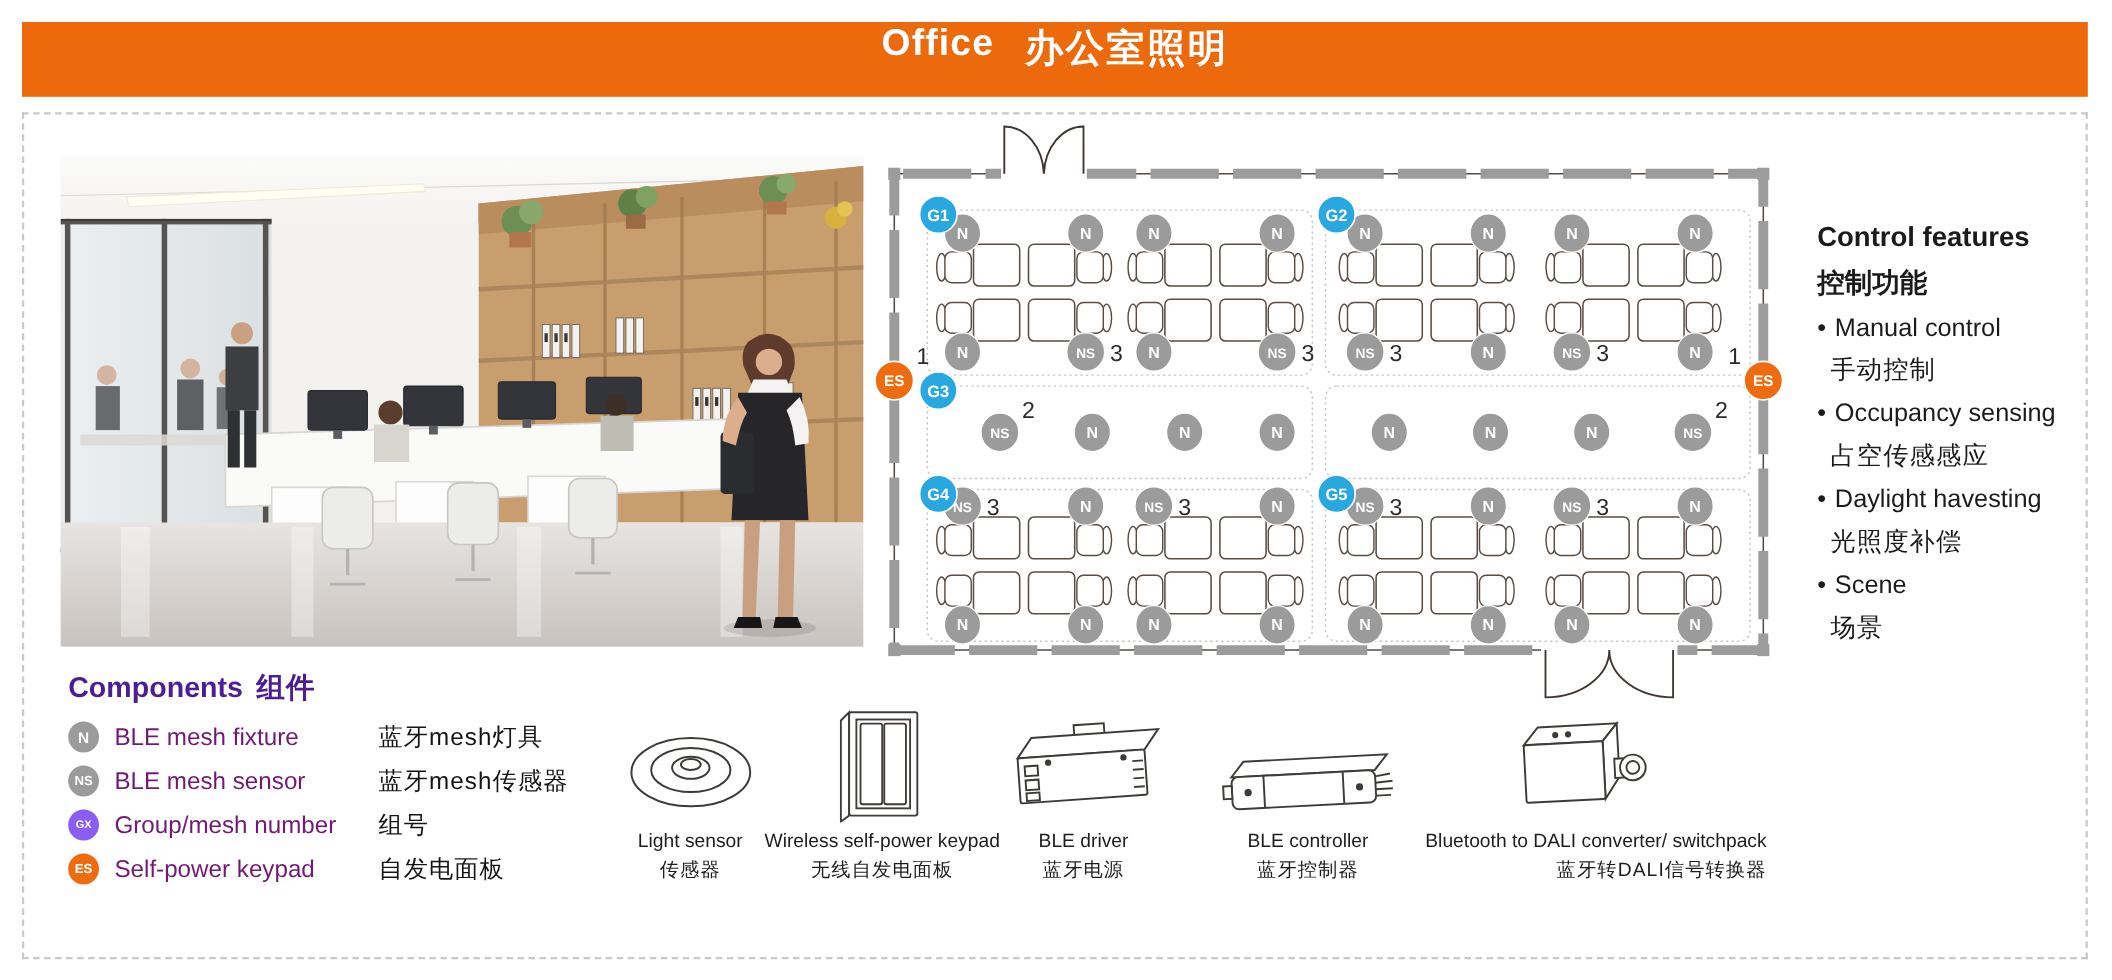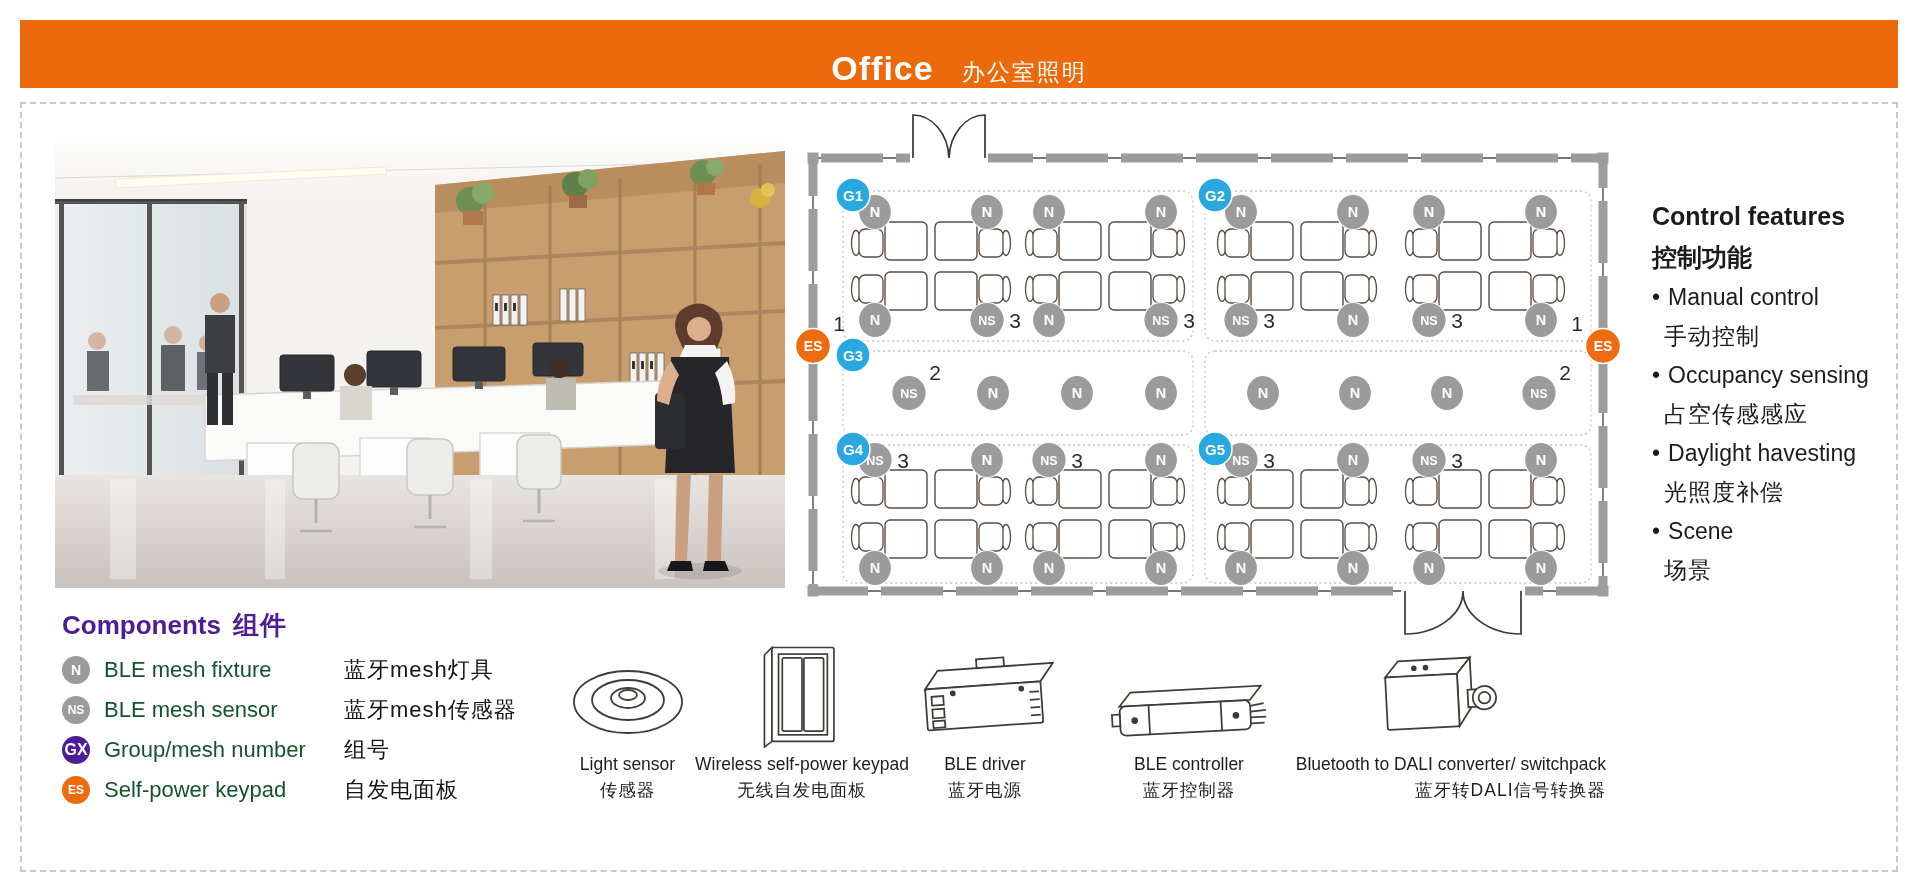--- a/index.html
+++ b/index.html
@@ -1,22 +1,22 @@
 <!DOCTYPE html>
 <html><head>
 <meta charset="utf-8">
 <style>
   html,body{margin:0;padding:0;background:#fff;font-family:"Liberation Sans","DejaVu Sans",sans-serif;}
   #canvas{position:relative;width:1920px;height:891px;background:#fff;overflow:hidden;}
 
   
   .title-bar{position:absolute;left:20px;top:20px;width:1878px;height:68px;background:#ec6a0c;
-    display:flex;align-items:flex-end;justify-content:center;}
+    display:flex;align-items:flex-start;justify-content:center;}
   .title-bar .t-en{color:#fff;font-size:34px;font-weight:bold;letter-spacing:1px;}
-  .title-bar .t-zh{color:#fff;font-size:23px;font-weight:normal;margin-left:28px;letter-spacing:2px;}
+  .title-bar .t-zh{color:#fff;font-size:35px;font-weight:bold;margin-left:28px;letter-spacing:2px;}
 
   
   .content-frame{position:absolute;left:20px;top:102px;width:1874px;height:766px;border:2px dashed #c9c9c9;}
 
   
   #photo{position:absolute;left:55px;top:143px;width:730px;height:445px;}
 
   
   #fp-svg{position:absolute;left:793px;top:103px;}
 
@@ -27,21 +27,21 @@
   .cf-item-en .bullet{margin-right:8px;}
   .cf-item-zh{font-size:23px;line-height:39px;margin-left:12px;letter-spacing:1px;}
 
   
   .comp-title{position:absolute;left:62px;top:608px;font-size:26px;font-weight:bold;color:#4c1d95;}
   .comp-title .zh{margin-left:12px;letter-spacing:1px;}
   .comp-legend{position:absolute;left:62px;top:650px;width:560px;}
   .lg-row{position:relative;height:40px;display:flex;align-items:center;}
   .lg-badge{width:28px;height:28px;border-radius:50%;color:#fff;font-weight:bold;font-size:14px;
     display:inline-flex;align-items:center;justify-content:center;flex:0 0 28px;}
-  .lg-en{font-size:22px;color:#14532d;margin-left:14px;}
+  .lg-en{font-size:22px;color:#701a75;margin-left:14px;}
   .lg-zh{position:absolute;left:282px;font-size:22px;color:#141414;letter-spacing:1px;}
 
   .devices{position:absolute;left:0;top:0;width:1920px;height:891px;pointer-events:none;}
   .dev-item{position:absolute;top:634px;text-align:center;}
   .dev-icon-wrap{height:114px;display:flex;align-items:flex-end;justify-content:center;}
   .dev-en{font-size:17.5px;color:#1d1d1d;margin-top:6px;}
   .dev-zh{font-size:17.5px;color:#1d1d1d;margin-top:3px;letter-spacing:1px;}
 
   .sym-defs{position:absolute;width:0;height:0;overflow:hidden;}
 </style>
@@ -495,21 +495,21 @@
         <span class="lg-badge" style="background: rgb(155, 155, 155);">N</span>
         <span class="lg-en">BLE mesh fixture</span>
         <span class="lg-zh">蓝牙mesh灯具</span>
       </div>
       <div class="lg-row">
         <span class="lg-badge" style="background: rgb(155, 155, 155); font-size: 12px;">NS</span>
         <span class="lg-en">BLE mesh sensor</span>
         <span class="lg-zh">蓝牙mesh传感器</span>
       </div>
       <div class="lg-row">
-        <span class="lg-badge" style="background: #4c1d95; font-size: 16px;">GX</span>
+        <span class="lg-badge" style="background: #8b5cf6; font-size: 10px;">GX</span>
         <span class="lg-en">Group/mesh number</span>
         <span class="lg-zh">组号</span>
       </div>
       <div class="lg-row">
         <span class="lg-badge" style="background: rgb(238, 108, 15); font-size: 12px;">ES</span>
         <span class="lg-en">Self-power keypad</span>
         <span class="lg-zh">自发电面板</span>
       </div>
     </div>
   <div class="devices">

